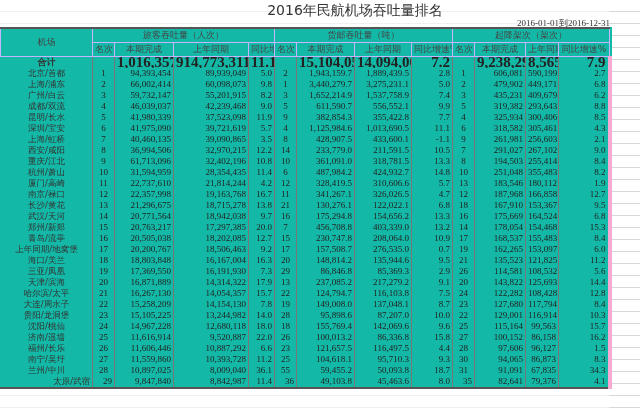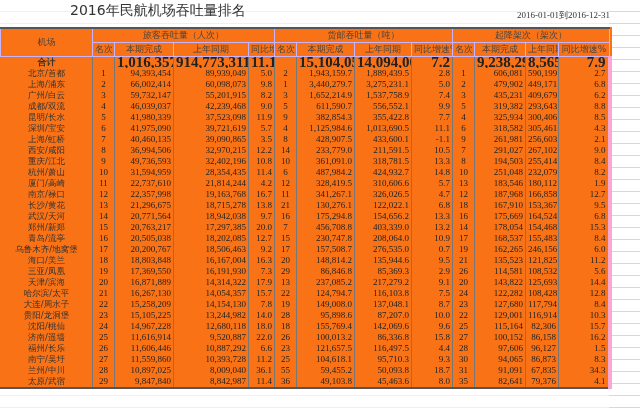--- a/index.html
+++ b/index.html
@@ -2,39 +2,39 @@
 <html><head>
 <meta charset="utf-8">
 <style>
   html, body { margin:0; padding:0; background:#ffffff; }
   body { width:640px; height:417px; overflow:hidden; position:relative;
          font-family:"Liberation Serif","DejaVu Serif",serif; color:#222; }
   .grid-bg { position:absolute; left:0; top:0; width:640px; height:417px;
      background-image:
        repeating-linear-gradient(to bottom, transparent 0, transparent 11px, #e6e6e6 11px, #e6e6e6 12px);
      opacity:0.6; }
-  .title { position:absolute; left:0; width:640px; top:2px; 
+  .title { position:absolute; left:0; width:640px; top:2px; text-align:center;
            font-family:"DejaVu Sans","Liberation Sans",sans-serif; font-size:14px; color:#333;
            padding-left:70px; box-sizing:border-box; }
-  .daterange { position:absolute; right:30px; top:9px; font-size:9px; color:#333; }
+  .daterange { position:absolute; right:30px; top:17px; font-size:9px; color:#333; }
   table { position:absolute; left:0; top:27px; border-collapse:collapse; table-layout:fixed;
-          width:609px; font-size:9px; background:#f97316; }
+          width:609px; font-size:9px; background:#14b8a6; }
   th, td { padding:0 2px; height:11px; line-height:11px; white-space:nowrap; overflow:hidden; }
   thead th { font-family:"DejaVu Sans","Liberation Sans",sans-serif; font-weight:normal;
              color:#444; font-size:9px; border:1px solid #c4b5fd; height:13px; line-height:13px; }
   thead tr:first-child th { border-top:2px solid #555; }
   th.airport-head { vertical-align:middle; }
   td { border-left:1px solid transparent; }
   td.name { text-align:center; font-family:"DejaVu Sans","Liberation Sans",sans-serif; font-size:8.5px; color:#333; }
   td.rank { text-align:center; border-left:1px solid #777; }
   td.num { text-align:right; }
   td.b-right { border-right:4px solid #f9a8d4; }
   tr.total td { font-weight:bold; font-size:15px; }
   tr.total td.name { font-size:9px; }
-  tbody tr:last-child td { border-bottom:2px solid #555; }
+  tbody tr:last-child td { border-bottom:2px solid #555;text-align:right; }
   td.sep { border-left:1px solid #777; }
   .blank-col { position:absolute; left:609px; top:0; width:31px; height:417px;
                background-image: repeating-linear-gradient(to bottom, #fff 0, #fff 11px, #d8d8d8 11px, #d8d8d8 12px); }
 </style>
 </head>
 <body>
 
 <div class="grid-bg"></div>
 <div class="blank-col"></div>
 
@@ -211,21 +211,21 @@
       <td class="num sep">211,591.5</td>
       <td class="num sep">10.5</td>
       <td class="rank">7</td>
       <td class="num sep">291,027</td>
       <td class="num sep">267,102</td>
       <td class="num sep b-right">9.0</td>
     </tr>
       <tr class="">
       <td class="name">重庆/江北</td>
       <td class="rank">9</td>
-      <td class="num sep">49,736,593</td>
+      <td class="num sep">61,713,096</td>
       <td class="num sep">32,402,196</td>
       <td class="num sep">10.8</td>
       <td class="rank">10</td>
       <td class="num sep">361,091.0</td>
       <td class="num sep">318,781.5</td>
       <td class="num sep">13.3</td>
       <td class="rank">8</td>
       <td class="num sep">194,503</td>
       <td class="num sep">255,414</td>
       <td class="num sep b-right">8.4</td>
@@ -235,21 +235,21 @@
       <td class="rank">10</td>
       <td class="num sep">31,594,959</td>
       <td class="num sep">28,354,435</td>
       <td class="num sep">11.4</td>
       <td class="rank">6</td>
       <td class="num sep">487,984.2</td>
       <td class="num sep">424,932.7</td>
       <td class="num sep">14.8</td>
       <td class="rank">10</td>
       <td class="num sep">251,048</td>
-      <td class="num sep">232,079</td>
+      <td class="num sep">355,483</td>
       <td class="num sep b-right">8.2</td>
     </tr>
       <tr class="">
       <td class="name">厦门/高崎</td>
       <td class="rank">11</td>
       <td class="num sep">22,737,610</td>
       <td class="num sep">21,814,244</td>
       <td class="num sep">4.2</td>
       <td class="rank">12</td>
       <td class="num sep">328,419.5</td>
@@ -329,32 +329,32 @@
       <td class="rank">15</td>
       <td class="num sep">230,747.8</td>
       <td class="num sep">208,064.0</td>
       <td class="num sep">10.9</td>
       <td class="rank">17</td>
       <td class="num sep">168,537</td>
       <td class="num sep">155,483</td>
       <td class="num sep b-right">8.4</td>
     </tr>
       <tr class="">
-      <td class="name">乌鲁木齐/地窝堡</td>
+      <td class="name">上年同期/地窝堡</td>
       <td class="rank">17</td>
       <td class="num sep">20,200,767</td>
       <td class="num sep">18,506,463</td>
       <td class="num sep">9.2</td>
       <td class="rank">17</td>
       <td class="num sep">157,508.7</td>
       <td class="num sep">276,535.0</td>
       <td class="num sep">0.7</td>
       <td class="rank">19</td>
       <td class="num sep">162,265</td>
-      <td class="num sep">246,156</td>
+      <td class="num sep">153,097</td>
       <td class="num sep b-right">6.0</td>
     </tr>
       <tr class="">
       <td class="name">海口/美兰</td>
       <td class="rank">18</td>
       <td class="num sep">18,803,848</td>
       <td class="num sep">16,167,004</td>
       <td class="num sep">16.3</td>
       <td class="rank">20</td>
       <td class="num sep">148,814.2</td>
@@ -445,21 +445,21 @@
       <td class="rank">24</td>
       <td class="num sep">14,967,228</td>
       <td class="num sep">12,680,118</td>
       <td class="num sep">18.0</td>
       <td class="rank">18</td>
       <td class="num sep">155,769.4</td>
       <td class="num sep">142,069.6</td>
       <td class="num sep">9.6</td>
       <td class="rank">25</td>
       <td class="num sep">115,164</td>
-      <td class="num sep">82,306</td>
+      <td class="num sep">99,563</td>
       <td class="num sep b-right">15.7</td>
     </tr>
       <tr class="">
       <td class="name">济南/遥墙</td>
       <td class="rank">25</td>
       <td class="num sep">11,616,914</td>
       <td class="num sep">9,520,887</td>
       <td class="num sep">22.0</td>
       <td class="rank">26</td>
       <td class="num sep">100,013.2</td>

